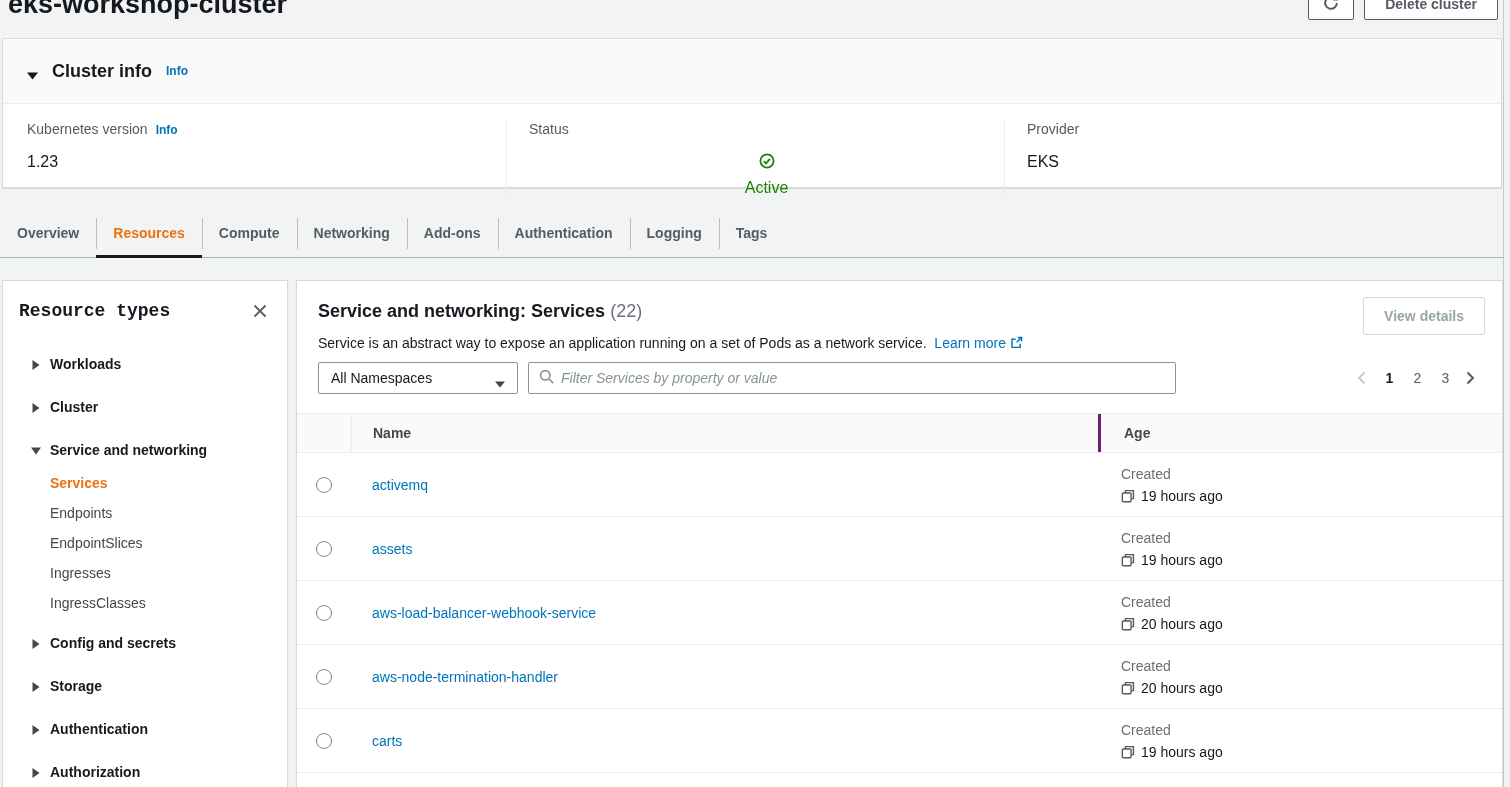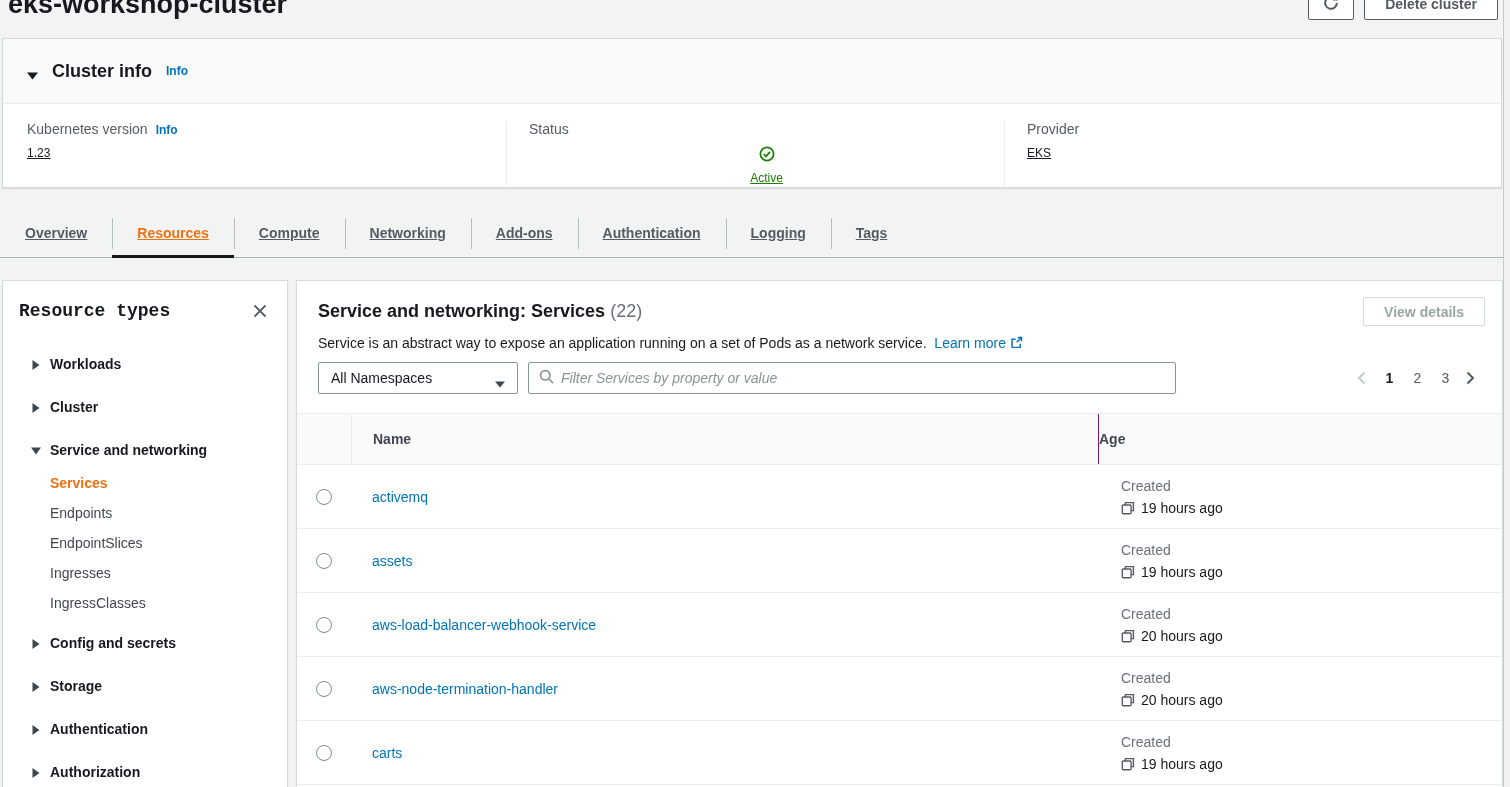--- a/index.html
+++ b/index.html
@@ -24,26 +24,26 @@
   .panel{background:#fff;border:1px solid #d5dbdb;box-shadow:0 1px 1px 0 rgba(0,28,36,.1);}
   .cluster-panel{position:absolute;left:2px;right:8px;top:38px;height:150px;}
   .cluster-head{height:65px;background:#fafafa;border-bottom:1px solid #eaeded;display:flex;align-items:center;padding-left:24px;gap:14px;}
   .cluster-title{font-size:18px;font-weight:700;}
   .info-link{color:#0073bb;font-size:12px;font-weight:700;cursor:pointer;}
   .caret-down{width:11px;height:8px;display:inline-block;}
   .cluster-body{display:grid;grid-template-columns:503px 498px 1fr;padding-top:17px;height:84px;}
   .field{padding-left:24px;}
   .field+.field{border-left:1px solid #eaeded;padding-left:22px;}
   .field-label{color:#545b64;font-size:14px;display:flex;gap:8px;align-items:flex-end;}
-  .field-value{margin-top:9px;font-size:12px;color:#16191f;text-decoration:underline;}
+  .field-value{margin-top:16px;font-size:16px;color:#16191f;}
   .status-active{display:flex;align-items:center;gap:6px;color:#1d8102;flex-direction:column;}
 
   
   .tabs{position:absolute;left:0;right:7px;top:210px;height:48px;border-bottom:1px solid #aab7b8;display:flex;padding-left:0;}
-  .tab{position:relative;padding:0 25px;line-height:47px;font-weight:700;color:#545b64;cursor:pointer;white-space:nowrap;text-decoration:underline;}
+  .tab{position:relative;padding:0 17px;line-height:47px;font-weight:700;color:#545b64;cursor:pointer;white-space:nowrap;}
   .tab:not(:first-child)::before{content:"";position:absolute;left:0;top:8px;bottom:8px;width:1px;background:#b5bfc0;}
   .tab.active{color:#ec7211;}
   .tab.active::after{content:"";position:absolute;left:0;right:0;bottom:-1px;height:3px;background:#16191f;}
   .tab:first-child{margin-left:0;}
 
   
   .sidebar{position:absolute;left:2px;top:280px;width:286px;bottom:-30px;}
   .sidebar-head{display:flex;align-items:center;justify-content:space-between;padding:20px 18px 6px 16px;}
   .sidebar-title{font-size:18px;font-weight:700;font-family:Liberation Mono, monospace;}
   .close-btn{width:18px;height:18px;cursor:pointer;display:flex;align-items:center;justify-content:center;}
@@ -52,41 +52,41 @@
   .tree-arrow{width:10px;height:10px;display:inline-flex;align-items:center;justify-content:center;flex:none;}
   .tree-children{margin:-4px 0 4px;}
   .tree-child{padding:5px 0 5px 47px;line-height:20px;color:#414750;cursor:pointer;}
   .tree-child.active{color:#ec7211;font-weight:700;}
 
   
   .main-panel{position:absolute;left:296px;top:280px;right:7px;bottom:-30px;}
   .main-head{position:relative;padding:19px 24px 0 21px;}
   .main-title{font-size:18px;font-weight:700;line-height:22px;}
   .main-count{color:#687078;font-weight:400;}
-  .view-details{position:absolute;top:16px;right:17px;height:29px;padding:0 20px;background:#fff;border:1px solid #d5dbdb;border-radius:2px;font-weight:700;font-size:14px;color:#99a5a7;display:inline-flex;align-items:center;cursor:default;}
+  .view-details{position:absolute;top:16px;right:17px;height:38px;padding:0 20px;background:#fff;border:1px solid #d5dbdb;border-radius:2px;font-weight:700;font-size:14px;color:#99a5a7;display:inline-flex;align-items:center;cursor:default;}
   .main-desc{margin:13px 0 0 21px;font-size:14px;color:#16191f;}
   .learn-more{color:#0073bb;text-decoration:none;cursor:pointer;}
   .ext-icon{display:inline-block;width:13px;height:13px;margin-left:4px;vertical-align:-1px;}
 
   .filter-row{position:absolute;left:21px;right:24px;top:81px;height:32px;display:flex;align-items:center;}
   .ns-select{width:200px;height:32px;border:1px solid #879596;border-radius:2px;background:#fff;display:flex;align-items:center;justify-content:space-between;padding:0 12px;cursor:pointer;}
   .ns-caret{width:10px;height:7px;}
   .search-box{margin-left:10px;width:648px;height:32px;border:1px solid #879596;border-radius:2px;background:#fff;display:flex;align-items:center;padding:0 10px;gap:7px;}
   .search-box input{border:none;outline:none;flex:1;font-size:14px;font-style:italic;color:#16191f;font-family:inherit;background:transparent;}
   .search-box input::placeholder{color:#879596;font-style:italic;}
   .pagination{margin-left:auto;display:flex;align-items:center;gap:13px;font-size:14px;}
   .page-num{min-width:15px;text-align:center;color:#545b64;cursor:pointer;}
   .page-num.current{font-weight:700;color:#16191f;}
   .page-chev{width:12px;height:14px;display:flex;align-items:center;cursor:pointer;}
 
   .table{position:absolute;left:0;right:0;top:132px;bottom:0;overflow:hidden;}
-  .thead{height:52px;background:#fafafa;border-top:1px solid #eaeded;border-bottom:1px solid #eaeded;display:grid;grid-template-columns:54px 747px 1fr;align-items:center;}
+  .thead{height:40px;background:#fafafa;border-top:1px solid #eaeded;border-bottom:1px solid #eaeded;display:grid;grid-template-columns:54px 747px 1fr;align-items:center;}
   .th{font-weight:700;color:#414750;height:100%;display:flex;align-items:center;}
   .th.name{border-left:1px solid #eaeded;padding-left:21px;}
-  .th.age{border-left:1px solid #701a75;}
+  .th.age{border-left:3px solid #701a75;padding-left:23px;}
   .trow{height:64px;border-bottom:1px solid #eaeded;display:grid;grid-template-columns:54px 747px 1fr;}
   .td-radio{display:flex;align-items:center;justify-content:center;}
   .radio{width:16px;height:16px;border:1px solid #7d8998;border-radius:50%;background:#fff;cursor:pointer;}
   .td-name{display:flex;align-items:center;padding-left:21px;}
   .svc-link{color:#0073bb;text-decoration:none;cursor:pointer;}
   .td-age{padding:12px 0 0 23px;}
   .created-label{color:#687078;line-height:18px;}
   .age-line{margin-top:4px;display:flex;align-items:center;gap:6px;line-height:18px;color:#16191f;}
   .copy-icon{width:14px;height:14px;display:inline-flex;cursor:pointer;}
 </style>

